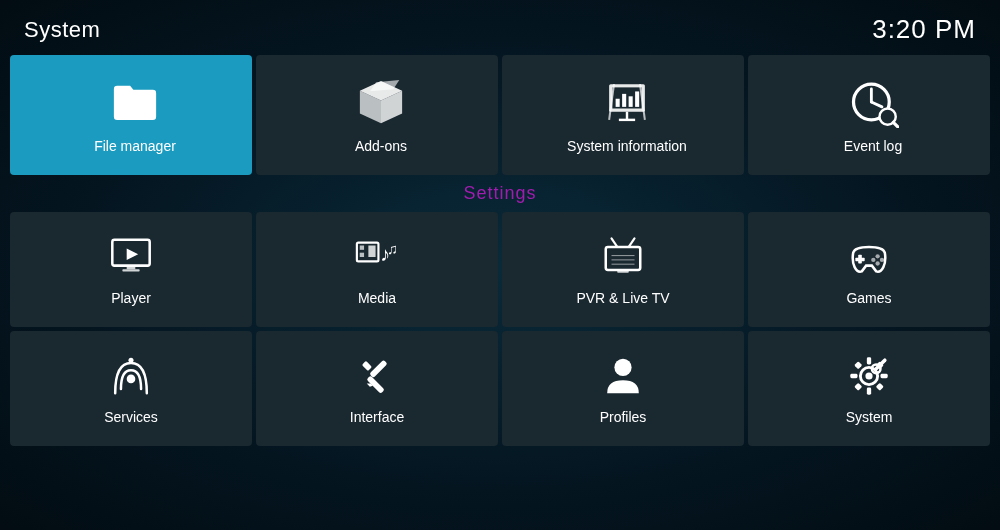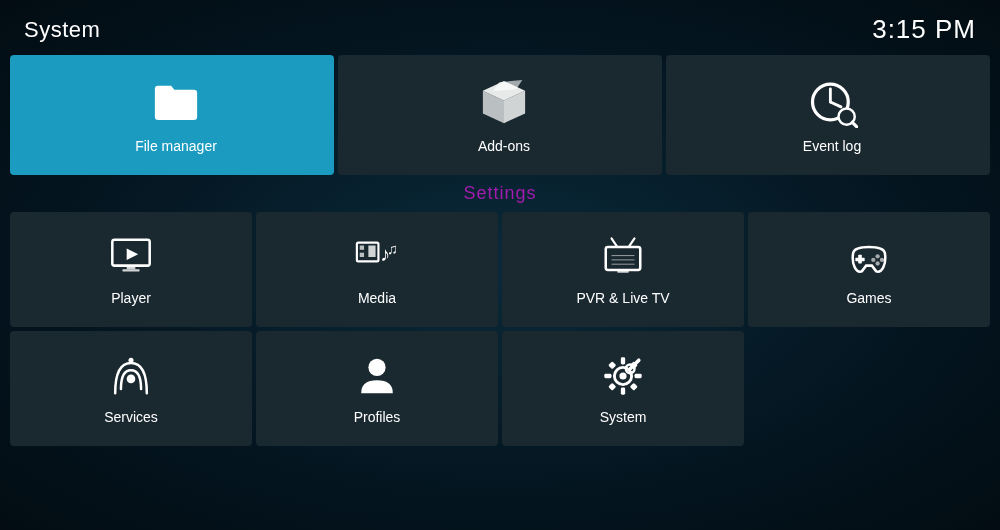--- a/index.html
+++ b/index.html
@@ -120,21 +120,21 @@
       width: 46px;
       height: 46px;
       fill: #ffffff;
     }
   </style>
 </head>
 <body>
 
 <div class="top-bar">
   <span class="app-title">System</span>
-  <span class="clock">3:15 PM</span>
+  <span class="clock">3:20 PM</span>
 </div>
 
 <div class="top-menu">
 
   <div class="menu-item active">
     <svg class="icon-svg" viewBox="0 0 64 64">
       <path d="M6 16 Q6 12 10 12 L26 12 L30 17 L54 17 Q58 17 58 21 L58 50 Q58 54 54 54 L10 54 Q6 54 6 50 Z"></path>
     </svg>
     <span class="menu-item-label">File manager</span>
   </div>
@@ -144,20 +144,39 @@
 
       <polygon points="32,6 58,18 32,30 6,18" fill="white" opacity="0.9"></polygon>
       <polygon points="6,18 6,46 32,58 32,30" fill="white" opacity="0.7"></polygon>
       <polygon points="58,18 58,46 32,58 32,30" fill="white" opacity="0.8"></polygon>
 
       <polygon points="32,6 58,18 46,24 20,12" fill="white" opacity="0.6" transform="rotate(-30 32 18)"></polygon>
     </svg>
     <span class="menu-item-label">Add-ons</span>
   </div>
 
+  <div class="menu-item">
+    <svg class="icon-svg" viewBox="0 0 64 64">
+
+      <rect x="10" y="10" width="44" height="34" rx="2" ry="2" fill="white" opacity="0.9"></rect>
+      <rect x="14" y="14" width="36" height="26" fill="#1a2830"></rect>
+
+      <rect x="18" y="28" width="5" height="10" fill="white"></rect>
+      <rect x="26" y="22" width="5" height="16" fill="white"></rect>
+      <rect x="34" y="25" width="5" height="13" fill="white"></rect>
+      <rect x="42" y="19" width="5" height="19" fill="white"></rect>
+
+      <line x1="32" y1="44" x2="32" y2="54" stroke="white" stroke-width="3"></line>
+      <line x1="22" y1="54" x2="42" y2="54" stroke="white" stroke-width="3"></line>
+
+      <line x1="16" y1="10" x2="10" y2="54" stroke="white" stroke-width="2.5" opacity="0.7"></line>
+      <line x1="48" y1="10" x2="54" y2="54" stroke="white" stroke-width="2.5" opacity="0.7"></line>
+    </svg>
+    <span class="menu-item-label">System information</span>
+  </div>
 
   <div class="menu-item">
     <svg class="icon-svg" viewBox="0 0 64 64">
 
       <circle cx="30" cy="32" r="22" fill="none" stroke="white" stroke-width="4"></circle>
       <line x1="30" y1="32" x2="30" y2="16" stroke="white" stroke-width="3.5" stroke-linecap="round"></line>
       <line x1="30" y1="32" x2="43" y2="38" stroke="white" stroke-width="3.5" stroke-linecap="round"></line>
 
       <circle cx="50" cy="50" r="10" fill="#1a2830" stroke="white" stroke-width="3"></circle>
       <line x1="57" y1="57" x2="63" y2="63" stroke="white" stroke-width="4" stroke-linecap="round"></line>
@@ -242,20 +261,31 @@
 
         <circle cx="32" cy="36" r="6" fill="white"></circle>
         <path d="M18 50 Q18 24 32 24 Q46 24 46 50" fill="none" stroke="white" stroke-width="3.5" stroke-linecap="round"></path>
         <path d="M10 56 Q10 14 32 14 Q54 14 54 56" fill="none" stroke="white" stroke-width="3.5" stroke-linecap="round"></path>
 
         <circle cx="32" cy="10" r="3.5" fill="white"></circle>
       </svg>
       <span class="settings-item-label">Services</span>
     </div>
 
+    <div class="settings-item">
+      <svg class="icon-svg-sm" viewBox="0 0 64 64">
+
+        <rect x="30" y="8" width="8" height="28" rx="3" fill="white" transform="rotate(45 34 22)"></rect>
+        <polygon points="22,42 18,46 24,46 26,42" fill="white" transform="rotate(45 22 44)"></polygon>
+
+        <rect x="26" y="30" width="8" height="28" rx="3" fill="white" transform="rotate(-45 30 44)"></rect>
+        <rect x="14" y="12" width="8" height="12" rx="2" fill="white" transform="rotate(-45 18 18)"></rect>
+      </svg>
+      <span class="settings-item-label">Interface</span>
+    </div>
 
     <div class="settings-item">
       <svg class="icon-svg-sm" viewBox="0 0 64 64">
 
         <circle cx="32" cy="20" r="12" fill="white"></circle>
 
         <path d="M10 56 Q10 38 32 38 Q54 38 54 56Z" fill="white"></path>
       </svg>
       <span class="settings-item-label">Profiles</span>
     </div>

